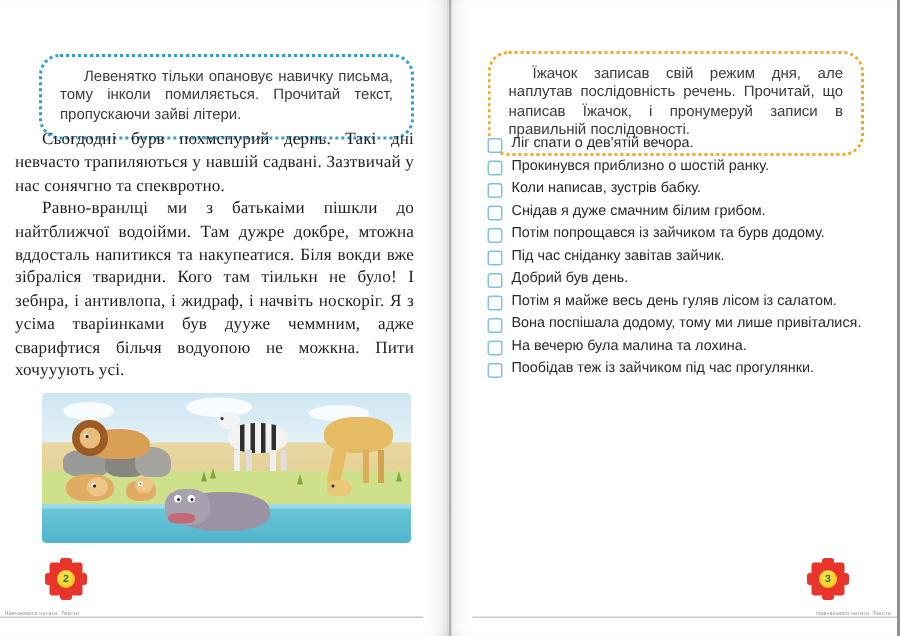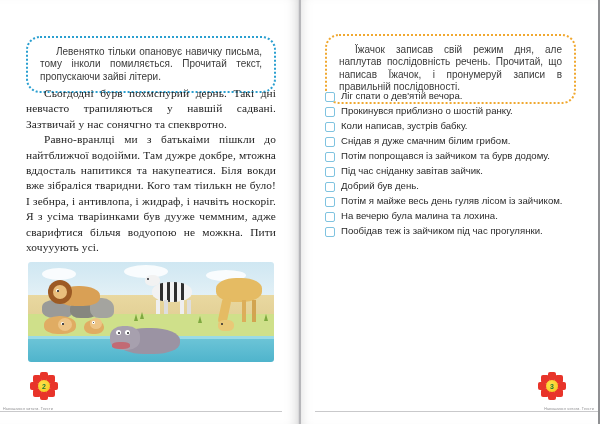--- a/index.html
+++ b/index.html
@@ -68,21 +68,21 @@
     line-height: 12.4px;
     color: #3b3b3b;
     text-align: justify;
     text-indent: 16px;
     font-family: "Liberation Sans", sans-serif;
   }
 
   
   .body-text {
     position: absolute;
-    left: 26px;
+    left: 10px;
     right: 22px;
     top: 86px;
   }
   .body-text p {
     margin: 0;
     font-size: 11.4px;
     line-height: 15.4px;
     color: #1d1d1d;
     text-align: justify;
     text-indent: 18px;
@@ -374,21 +374,25 @@
       <div class="check-row">
         <div class="checkbox"></div>
         <div class="check-text">Під час сніданку завітав зайчик.</div>
       </div>
       <div class="check-row">
         <div class="checkbox"></div>
         <div class="check-text">Добрий був день.</div>
       </div>
       <div class="check-row">
         <div class="checkbox"></div>
-        <div class="check-text">Потім я майже весь день гуляв лісом із зайчиком.</div>
+        <div class="check-text">Потім я майже весь день гуляв лісом із салатом.</div>
+      </div>
+      <div class="check-row">
+        <div class="checkbox"></div>
+        <div class="check-text">Вона поспішала додому, тому ми лише привіталися.</div>
       </div>
       <div class="check-row">
         <div class="checkbox"></div>
         <div class="check-text">На вечерю була малина та лохина.</div>
       </div>
       <div class="check-row">
         <div class="checkbox"></div>
         <div class="check-text">Пообідав теж із зайчиком під час прогулянки.</div>
       </div>
     </div>

